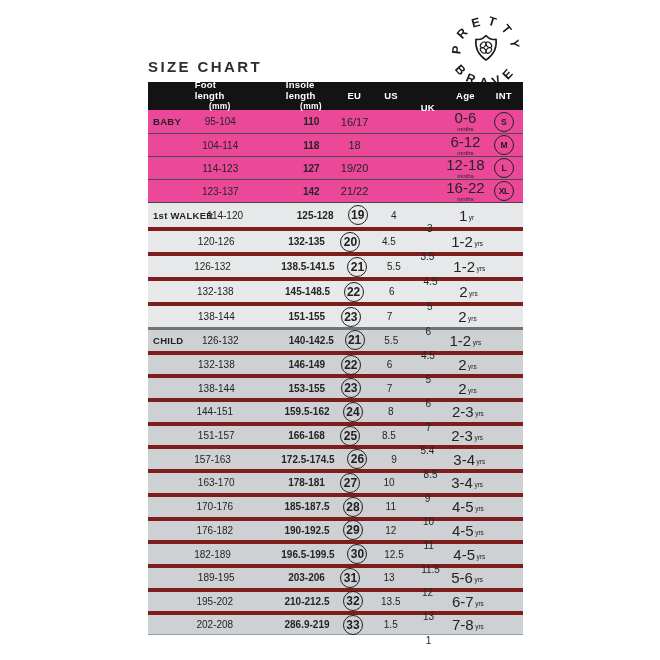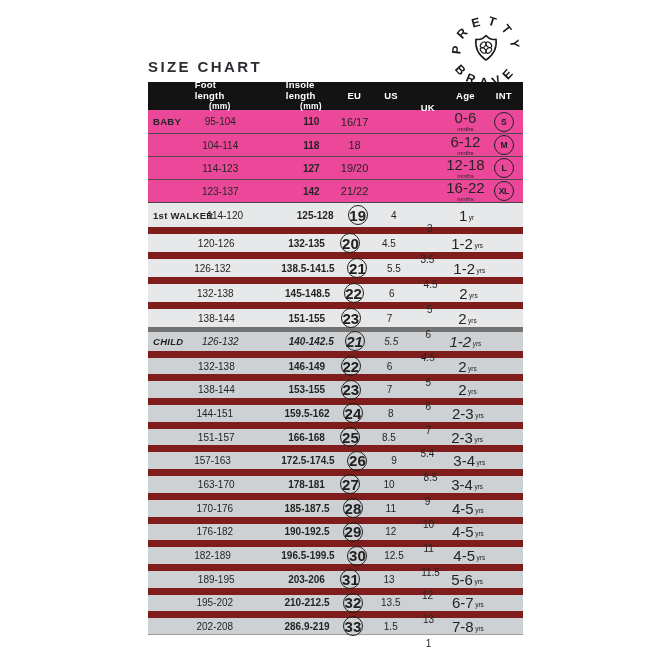--- a/index.html
+++ b/index.html
@@ -15,33 +15,33 @@
   .c0{width:14%;} .c1{width:15%;} .c2{width:15%;margin-left:41px;} .c3{width:11%;}
   .c4{width:11%;} .c5{width:11%;margin-top:25px;} .c6{width:11.5%;} .c7{width:11.5%;}
   .th{flex-direction:column;font-size:9.5px;font-weight:700;line-height:1.15;letter-spacing:0.2px;}
   .th .sub{font-size:8.5px;font-weight:700;}
   .row{display:flex;box-sizing:border-box;}
   .s-baby{height:23px;background:#ec4899;}
   .s-walker{height:25px;background:#e6e8e9;}
   .s-child{height:23.7px;background:#ced1d3;}
   .rb-dark{border-top:1px solid #4c4c4c;align-items:center;}
   .rb-strong{border-top:1.5px solid #454545;}
-  .rb-graydark{border-top:5px solid #737373;font-style:italic;}
-  .rb-gray{border-top:7px solid #7f1d1d;gap:9px;}
+  .rb-graydark{border-top:3px solid #737373;}
+  .rb-gray{border-top:4px solid #7f1d1d;gap:9px;}
   .last{border-bottom:1px solid #9aa0a2;}
   .cat{justify-content:flex-start;padding-left:5px;font-weight:700;font-size:9.5px;
        letter-spacing:0.3px;white-space:nowrap;color:#222;}
   .v{font-size:10px;color:#242424;white-space:nowrap;}
   .foot{font-weight:400;}
   .insole{font-weight:700;}
   .usuk{font-weight:400;}
   .eu-plain{font-weight:400;font-size:11px;color:#242424;}
   .eu-circle{width:18px;height:18px;border:1.5px solid #202020;border-radius:50%;
              display:flex;align-items:center;justify-content:center;
-             font-size:15px;font-weight:700;color:#202020;background:transparent;flex:0 0 auto;}
+             font-size:12px;font-weight:700;color:#202020;background:transparent;flex:0 0 auto;}
   .age{flex-wrap:nowrap;}
   .age-val{font-size:15px;color:#242424;white-space:nowrap;}
   .age-unit{font-size:6.5px;color:#242424;margin-left:1.5px;position:relative;top:2px;}
   .age.stacked{flex-direction:column;line-height:1.05;justify-content:center;}
   .age.stacked .age-unit{top:0;margin:0;font-size:6px;}
   .int-circle{width:18px;height:18px;border:1.3px solid #202020;border-radius:50%;
               display:flex;align-items:center;justify-content:center;
               font-size:8.5px;font-weight:700;color:#202020;flex:0 0 auto;letter-spacing:-0.3px;}
 </style>
 </head>

